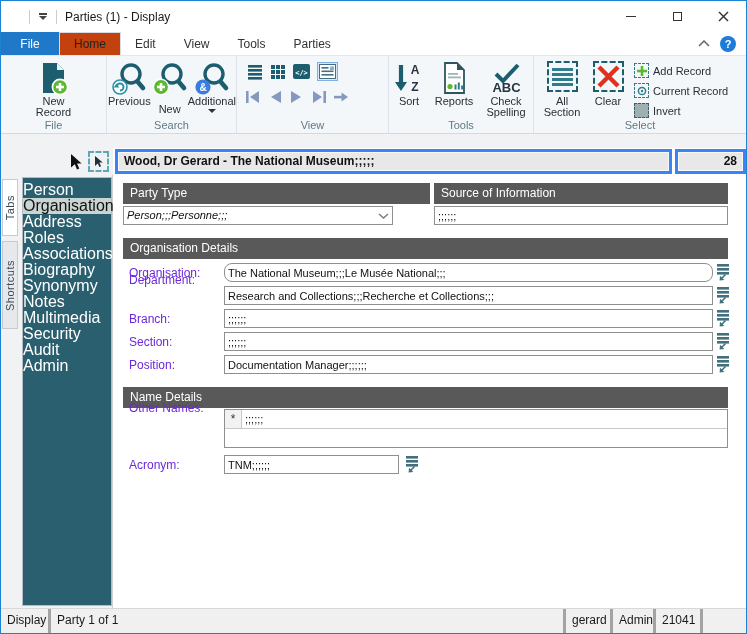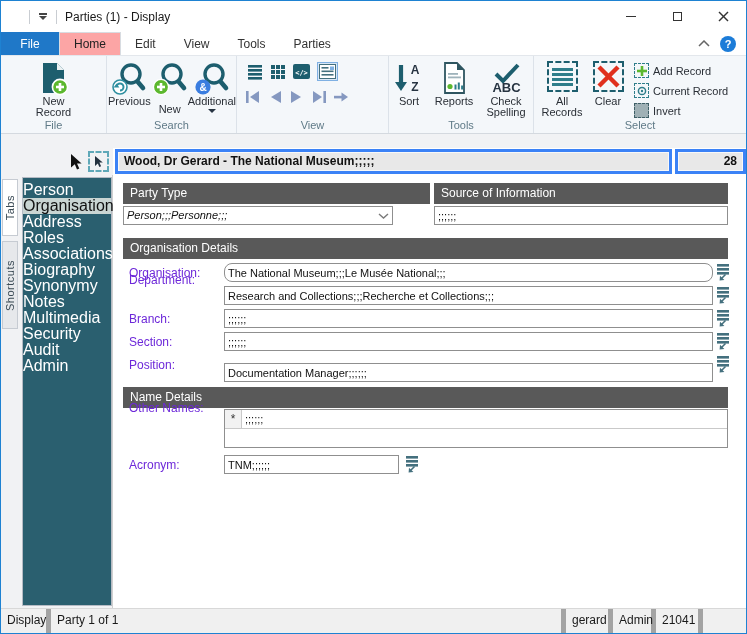--- a/index.html
+++ b/index.html
@@ -18,21 +18,21 @@
   .qat-tri{width:0;height:0;border-left:4px solid transparent;border-right:4px solid transparent;border-top:4px solid #444;}
   .title-text{font-size:12px;color:#1A1A1A;margin-left:8px;flex:1;}
   .wbtns{display:flex;height:31px;}
   .wbtn{width:46px;height:31px;display:flex;align-items:center;justify-content:center;}
   .min-glyph{width:10px;height:1.5px;background:#333;}
   .max-glyph{width:9px;height:9px;border:1.5px solid #333;}
   
   .tabrow{position:absolute;left:0;top:31px;width:745px;height:24px;background:#FFFFFF;display:flex;align-items:stretch;border-bottom:1px solid #E3E7EC;}
   .rtab{display:flex;align-items:center;justify-content:center;font-size:12px;color:#333;padding:0 14px;}
   .rtab.file{background:#1F78C8;color:#FFFFFF;width:58px;}
-  .rtab.active{background:#fca5a5;border:1px solid #D8DCE1;border-bottom:none;color:#222;}
+  .rtab.active{background:#c2410c;border:1px solid #D8DCE1;border-bottom:none;color:#222;}
   .tabrow-right{margin-left:auto;display:flex;align-items:center;gap:10px;padding-right:10px;}
   .help-circle{width:16px;height:16px;border-radius:50%;background:#1C7CD8;color:#fff;font-size:11px;font-weight:bold;display:flex;align-items:center;justify-content:center;}
   
   .ribbon{position:absolute;left:0;top:55px;width:745px;height:78px;background:#F4F7FA;border-bottom:1px solid #D4D9DF;}
   .rgroup{position:absolute;top:0;height:77px;border-right:1px solid #DCE2E9;}
   .rgroup-body{display:flex;justify-content:center;gap:2px;padding-top:2px;}
   .rgroup-label{position:absolute;bottom:2px;left:0;width:100%;text-align:center;font-size:11px;color:#5F7A87;}
   .rbtn{display:flex;flex-direction:column;align-items:center;padding-top:1px;}
   .ric{height:37px;display:flex;align-items:flex-start;justify-content:center;padding-top:2px;}
   .rlbl{font-size:11px;line-height:11px;text-align:center;color:#2A2F36;}
@@ -78,21 +78,21 @@
   .fld{position:absolute;height:19px;border:1px solid #8F8F8F;background:#FFFFFF;font-size:11px;color:#111;padding:0 3px;line-height:17px;font-family:"Liberation Sans","DejaVu Sans",sans-serif;}
   input.fld{outline:none;}
   .combo{display:flex;align-items:center;justify-content:space-between;font-style:italic;}
   .langico{position:absolute;width:14px;height:18px;}
   .grid{position:absolute;border:1px solid #8F8F8F;background:#FFFFFF;}
   .grid-row1{height:19px;border-bottom:1px solid #C9C9C9;display:flex;align-items:stretch;}
   .marker-cell{width:17px;border-right:1px solid #C9C9C9;background:#F2F2F2;display:flex;align-items:center;justify-content:center;font-size:12px;color:#333;}
   .grid-val{flex:1;font-size:11px;line-height:18px;padding:0 3px;}
   
   .statusbar{position:absolute;left:0;top:607px;width:745px;height:25px;background:#F0F0F0;border-top:1px solid #D8D8D8;display:flex;font-size:12px;color:#1A1A1A;}
-  .scell{line-height:23px;padding:0 6px;border-right:5px solid #a3a3a3;white-space:nowrap;}
+  .scell{line-height:23px;padding:0 6px;border-right:3px solid #a3a3a3;white-space:nowrap;}
   .scell.grow{flex:1;}
   .scell.last{border-right:none;}
 </style>
 </head>
 <body>
 
 <div class="window">
 
   <div class="titlebar">
     <div class="qat">
@@ -306,21 +306,21 @@
       <div class="rgroup-body" style="justify-content:flex-start;padding-left:4px;">
         <div class="rbtn" style="width:48px;">
           <span class="ric">
             <span class="dash-big">
                 <span class="bar"></span>
                 <span class="bar"></span>
                 <span class="bar"></span>
                 <span class="bar"></span>
               </span>
           </span>
-          <span class="rlbl">All Records</span>
+          <span class="rlbl">All Section</span>
         </div>
         <div class="rbtn" style="width:40px;">
           <span class="ric">
             <span class="dash-big clear">
               <svg width="27" height="27">
                   <line x1="4" y1="4" x2="23" y2="23" stroke="#E0301E" stroke-width="4.4"></line>
                   <line x1="23" y1="4" x2="4" y2="23" stroke="#E0301E" stroke-width="4.4"></line>
                 </svg>
             </span>
           </span>
@@ -457,21 +457,21 @@
         <svg width="14" height="18">
             <rect x="0" y="1" width="12" height="2.6" fill="#44707E"></rect>
             <rect x="0" y="5" width="12" height="2.6" fill="#44707E"></rect>
             <rect x="0" y="9" width="12" height="2.6" fill="#44707E"></rect>
             <line x1="8.5" y1="11.5" x2="4" y2="16" stroke="#44707E" stroke-width="1.6"></line>
             <polygon points="2.6,17.4 3,12.8 7.4,17" fill="#44707E"></polygon>
           </svg>
       </span>
 
       <div class="flabel" style="left:16px;top:183px;">Position:</div>
-      <input class="fld" style="left: 111px; top: 188px; width: 489px;" value="Documentation Manager;;;;;;">
+      <input class="fld" style="left: 111px; top: 180px; width: 489px;" value="Documentation Manager;;;;;;">
       <span class="langico" style="left:604px;top:180px;">
         <svg width="14" height="18">
             <rect x="0" y="1" width="12" height="2.6" fill="#44707E"></rect>
             <rect x="0" y="5" width="12" height="2.6" fill="#44707E"></rect>
             <rect x="0" y="9" width="12" height="2.6" fill="#44707E"></rect>
             <line x1="8.5" y1="11.5" x2="4" y2="16" stroke="#44707E" stroke-width="1.6"></line>
             <polygon points="2.6,17.4 3,12.8 7.4,17" fill="#44707E"></polygon>
           </svg>
       </span>
 

